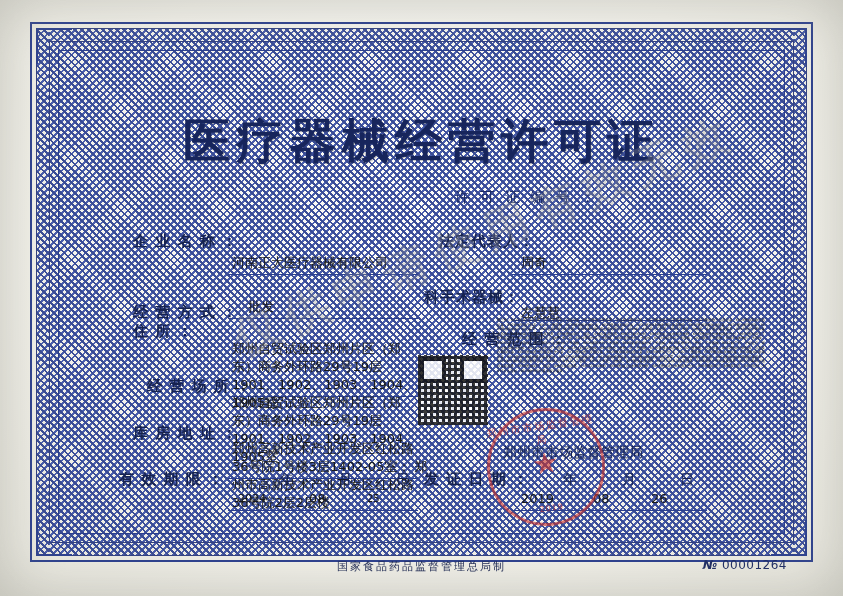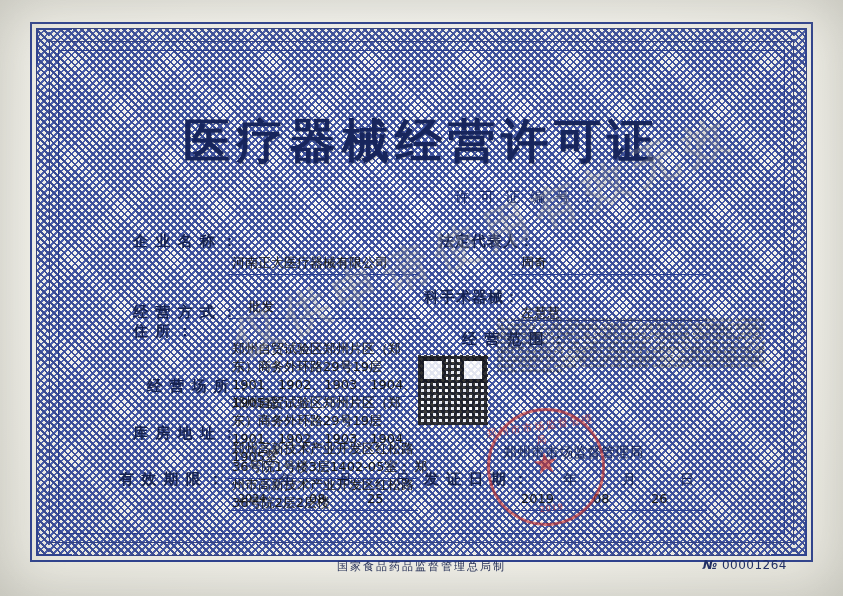--- a/index.html
+++ b/index.html
@@ -210,21 +210,21 @@
     <div class="val" style="left:232px;top:440px;width:196px;">郑州高新技术产业开发区红松路36号院1号楼3层1402-05室；  郑州市高新技术产业开发区红松路36号院2层2层楼</div>
     <div class="underline" style="left:228px;top:478px;width:190px;"></div>
 
     <div class="val" style="left:503px;top:443px;font-size:14px;color:#16224f;">郑州市市场监督管理局</div>
 
     <div class="lbl" style="left:119px;top:470px;">有 效 期 限 ：</div>
     <div class="val" style="left:238px;top:490px;font-size:11px;">2024</div>
     <div class="val" style="left:280px;top:470px;font-size:14px;color:#16224f;">年</div>
     <div class="val" style="left:309px;top:490px;font-size:13px;">08</div>
     <div class="val" style="left:338px;top:470px;font-size:14px;color:#16224f;">月</div>
-    <div class="val" style="left:367px;top:490px;font-size:13px;">25</div>
+    <div class="val" style="left:367px;top:490px;font-size:10px;">25</div>
     <div class="val" style="left:396px;top:470px;font-size:14px;color:#16224f;">日</div>
     <div class="underline" style="left:228px;top:510px;width:190px;"></div>
 
     <div class="lbl" style="left:424px;top:470px;">发 证 日 期 ：</div>
     <div class="val" style="left:521px;top:490px;font-size:13px;">2019</div>
     <div class="val" style="left:563px;top:470px;font-size:14px;color:#16224f;">年</div>
     <div class="val" style="left:593px;top:490px;font-size:13px;">08</div>
     <div class="val" style="left:622px;top:470px;font-size:14px;color:#16224f;">月</div>
     <div class="val" style="left:651px;top:490px;font-size:13px;">26</div>
     <div class="val" style="left:680px;top:470px;font-size:14px;color:#16224f;">日</div>

